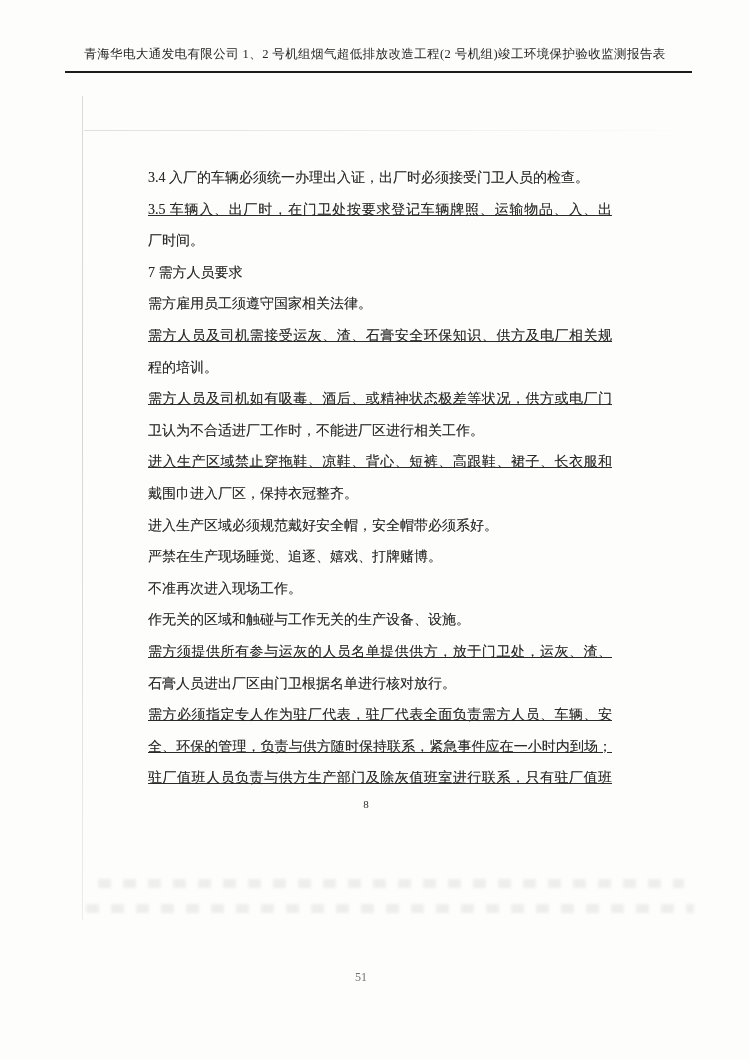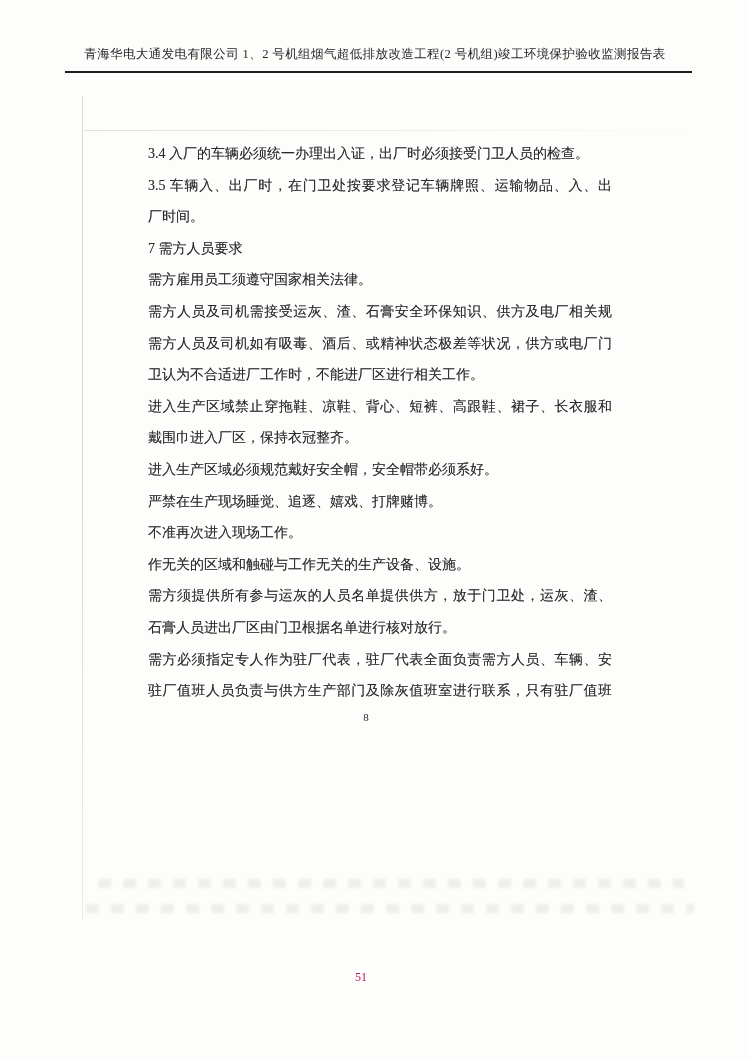--- a/index.html
+++ b/index.html
@@ -58,51 +58,52 @@
     background: repeating-linear-gradient(90deg,
       rgba(140,140,128,0.13) 0px, rgba(140,140,128,0.13) 13px,
       rgba(140,140,128,0.0) 13px, rgba(140,140,128,0.0) 25px);
     filter: blur(1.6px);
   }
   .ghost-1 { top: 879px; left: 98px;  width: 586px; }
   .ghost-2 { top: 904px; left: 86px;  width: 608px; }
   
   .body-text {
     position: absolute;
-    top: 138px;
+    top: 162px;
     left: 148px;
     width: 464px;
     font-size: 14px;
     line-height: 31.6px;
     color: #2b2b2b;
     text-shadow: 0 0 0.3px rgba(40,40,40,0.45);
   }
   .line { width: 464px; white-space: normal; }
   .line.fill {
     text-align: justify;
     text-align-last: justify;
+    text-decoration: underline;
   }
   .inner-pagenum {
     width: 464px;
     padding-right: 28px;
     box-sizing: border-box;
     text-align: center;
     font-size: 11px;
     line-height: 20px;
     color: #4a4a4a;
   }
   
   .footer-pagenum {
     position: absolute;
     top: 970px;
     left: 0;
     width: 722px;
     text-align: center;
     font-size: 12px;
-    color: #be185d;
+    color: #737373;
   }
 </style>
 </head>
 <body>
 
 <div class="page">
 
   <div class="header-title">青海华电大通发电有限公司 1、2 号机组烟气超低排放改造工程(2 号机组)竣工环境保护验收监测报告表</div>
 
   <div class="header-rule"></div>
@@ -110,31 +111,33 @@
   <div class="scan-vline"></div>
   <div class="scan-hline"></div>
 
   <div class="body-text">
     <div class="line">3.4 入厂的车辆必须统一办理出入证，出厂时必须接受门卫人员的检查。</div>
     <div class="line fill">3.5 车辆入、出厂时，在门卫处按要求登记车辆牌照、运输物品、入、出</div>
     <div class="line">厂时间。</div>
     <div class="line">7 需方人员要求</div>
     <div class="line">需方雇用员工须遵守国家相关法律。</div>
     <div class="line fill">需方人员及司机需接受运灰、渣、石膏安全环保知识、供方及电厂相关规</div>
+    <div class="line">程的培训。</div>
     <div class="line fill">需方人员及司机如有吸毒、酒后、或精神状态极差等状况，供方或电厂门</div>
     <div class="line">卫认为不合适进厂工作时，不能进厂区进行相关工作。</div>
     <div class="line fill">进入生产区域禁止穿拖鞋、凉鞋、背心、短裤、高跟鞋、裙子、长衣服和</div>
     <div class="line">戴围巾进入厂区，保持衣冠整齐。</div>
     <div class="line">进入生产区域必须规范戴好安全帽，安全帽带必须系好。</div>
     <div class="line">严禁在生产现场睡觉、追逐、嬉戏、打牌赌博。</div>
     <div class="line">不准再次进入现场工作。</div>
     <div class="line">作无关的区域和触碰与工作无关的生产设备、设施。</div>
     <div class="line fill">需方须提供所有参与运灰的人员名单提供供方，放于门卫处，运灰、渣、</div>
     <div class="line">石膏人员进出厂区由门卫根据名单进行核对放行。</div>
     <div class="line fill">需方必须指定专人作为驻厂代表，驻厂代表全面负责需方人员、车辆、安</div>
+    <div class="line fill">全、环保的管理，负责与供方随时保持联系，紧急事件应在一小时内到场；</div>
     <div class="line fill">驻厂值班人员负责与供方生产部门及除灰值班室进行联系，只有驻厂值班</div>
     <div class="inner-pagenum">8</div>
   </div>
 
   <div class="ghost-stripe ghost-1"></div>
   <div class="ghost-stripe ghost-2"></div>
 
   <div class="footer-pagenum">51</div>
 
 </div>

